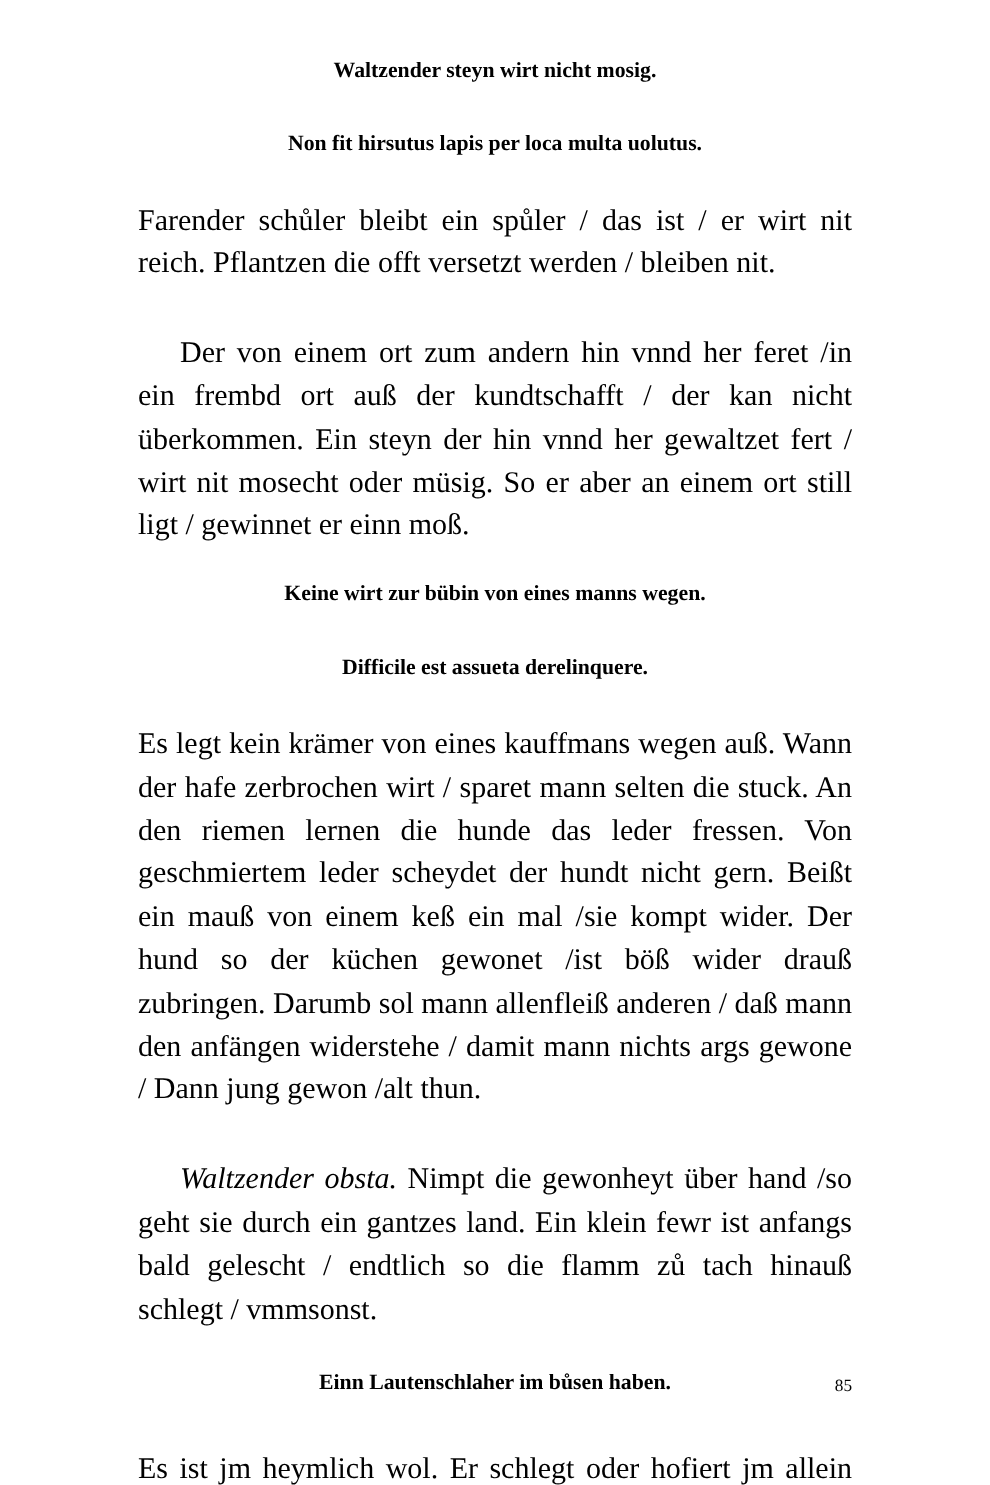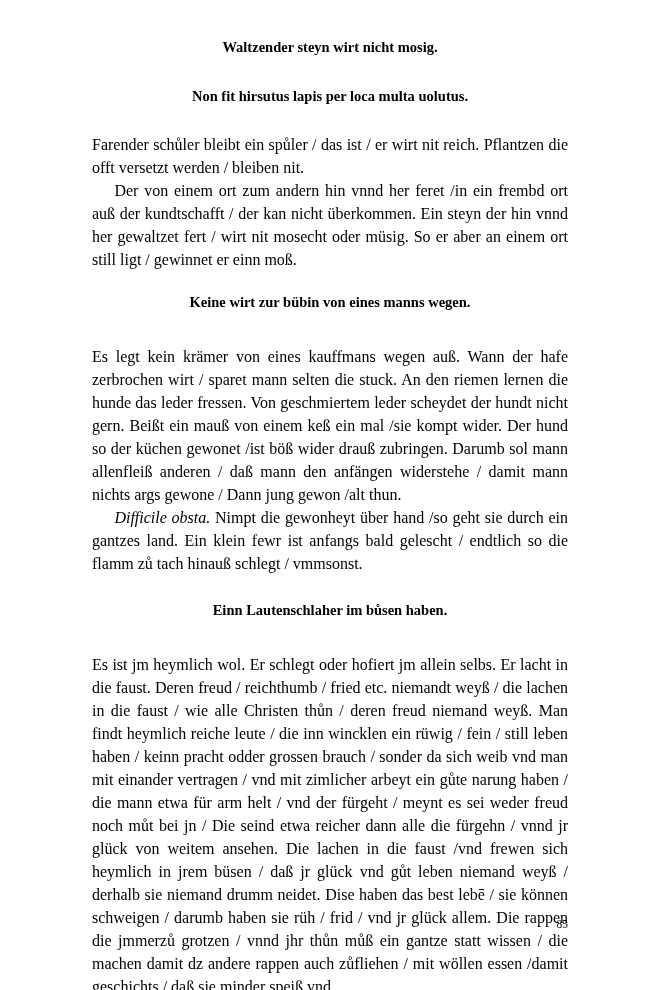--- a/index.html
+++ b/index.html
@@ -31,28 +31,29 @@
     margin: 0 0 0 0;
   }
   .heading-la {
     text-align: center;
     font-weight: bold;
     font-size: 14.5px;
     line-height: 1.3;
     margin: 12px;
   }
   .body-text {
-    font-size: 16px;
+    font-size: 20px;
     line-height: 1.44;
     text-align: justify;
     margin: 0;
     hyphens: manual;
   }
   .para-indent {
     text-indent: 1.4em;
+    margin-top: 31px;
   }
   .gap-after-head-de { height: 18px; }
   .gap-after-head-la { height: 15px; }
   .gap-section { height: 22px; }
   .gap-section-big { height: 26px; }
   .italic { font-style: italic; }
   .folio {
     position: absolute;
     right: 92px;
     bottom: 32px;
@@ -72,23 +73,24 @@
     <div class="gap-after-head-la"></div>
     <p class="body-text">Farender schůler bleibt ein spůler / das ist / er wirt nit reich. Pflantzen die offt versetzt werden / bleiben nit.</p>
     <p class="body-text para-indent">Der von einem ort zum andern hin vnnd her feret /in ein frembd ort auß der kundtschafft / der kan nicht überkommen. Ein steyn der hin vnnd her gewaltzet fert / wirt nit mosecht oder müsig. So er aber an einem ort still ligt / gewinnet er einn moß.</p>
   </div>
 
   <div class="gap-section"></div>
 
   <div class="section">
     <div class="heading-de">Keine wirt zur bübin von eines manns wegen.</div>
     <div class="gap-after-head-de"></div>
+    <div class="heading-la">Difficile est assueta derelinquere.</div>
     <div class="gap-after-head-la"></div>
     <p class="body-text">Es legt kein krämer von eines kauffmans wegen auß. Wann der hafe zerbrochen wirt / sparet mann selten die stuck. An den riemen lernen die hunde das leder fressen. Von geschmiertem leder scheydet der hundt nicht gern. Beißt ein mauß von einem keß ein mal /sie kompt wider. Der hund so der küchen gewonet /ist böß wider drauß zubringen. Darumb sol mann allenfleiß anderen / daß mann den anfängen widerstehe / damit mann nichts args gewone / Dann jung gewon /alt thun.</p>
-    <p class="body-text para-indent"><span class="italic">Difficile obsta.</span><span> Nimpt die gewonheyt über hand /so geht sie durch ein gantzes land. Ein klein fewr ist anfangs bald gelescht / endtlich so die flamm zů tach hinauß schlegt / vmmsonst.</span></p>
+    <p class="body-text para-indent"><span class="italic">Waltzender obsta.</span><span> Nimpt die gewonheyt über hand /so geht sie durch ein gantzes land. Ein klein fewr ist anfangs bald gelescht / endtlich so die flamm zů tach hinauß schlegt / vmmsonst.</span></p>
   </div>
 
   <div class="gap-section-big"></div>
 
   <div class="section">
     <div class="heading-de">Einn Lautenschlaher im bůsen haben.</div>
     <div class="gap-after-head-de"></div>
     <div class="gap-after-head-la"></div>
     <p class="body-text">Es ist jm heymlich wol. Er schlegt oder hofiert jm allein selbs. Er lacht in die faust. Deren freud / reichthumb / fried etc. niemandt weyß / die lachen in die faust / wie alle Christen thůn / deren freud niemand weyß. Man findt heymlich reiche leute / die inn wincklen ein rüwig / fein / still leben haben / keinn pracht odder grossen brauch / sonder da sich weib vnd man mit einander vertragen / vnd mit zimlicher arbeyt ein gůte narung haben / die mann etwa für arm helt / vnd der fürgeht / meynt es sei weder freud noch můt bei jn / Die seind etwa reicher dann alle die fürgehn / vnnd jr glück von weitem ansehen. Die lachen in die faust /vnd frewen sich heymlich in jrem büsen / daß jr glück vnd gůt leben niemand weyß / derhalb sie niemand drumm neidet. Dise haben das best lebē / sie können schweigen / darumb haben sie rüh / frid / vnd jr glück allem. Die rappen die jmmerzů grotzen / vnnd jhr thůn můß ein gantze statt wissen / die machen damit dz andere rappen auch zůfliehen / mit wöllen essen /damit geschichts / daß sie minder speiß vnd</p>
   </div>

